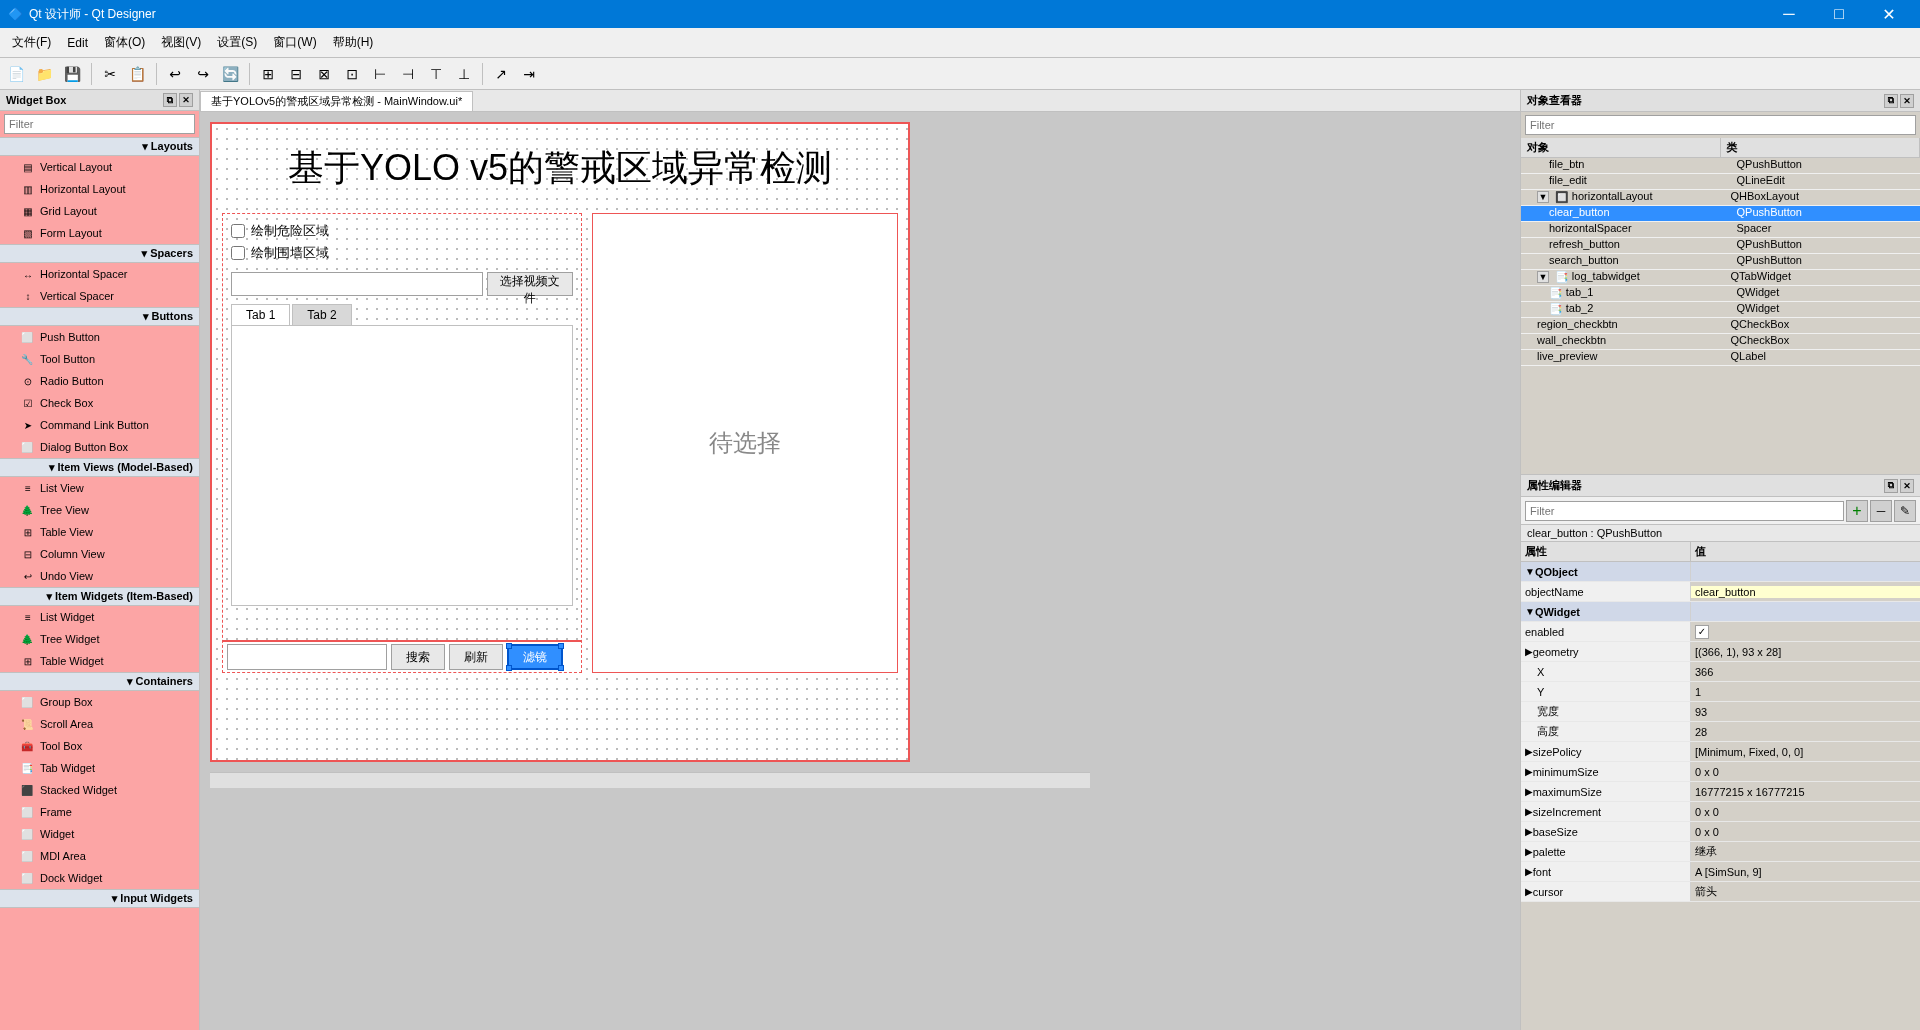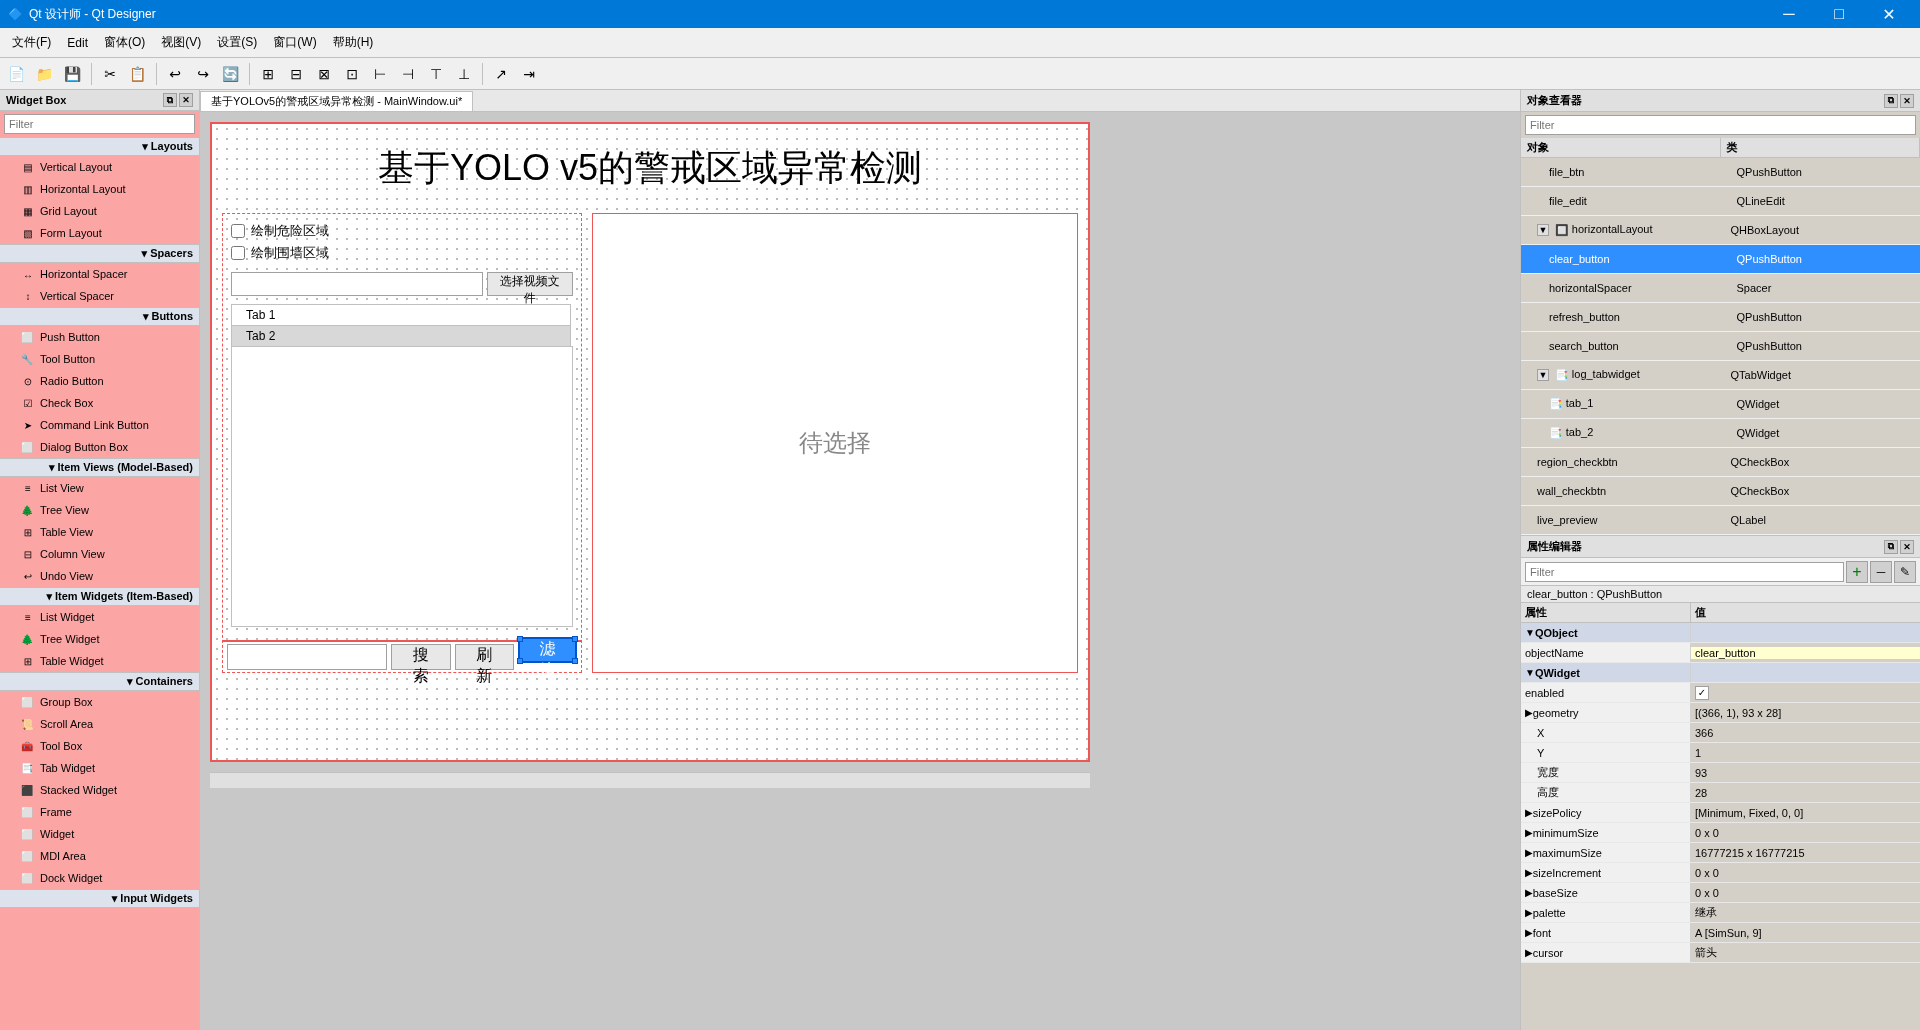--- a/index.html
+++ b/index.html
@@ -151,21 +151,21 @@
       flex: 1;
       background: #c8c8c8;
       overflow: auto;
       position: relative;
     }
     .form-canvas {
       background: white;
       margin: 10px;
       position: relative;
       min-height: 640px;
-      width: 880px;
+      width: 700px;
       border: 2px solid #e55;
       background-image: radial-gradient(circle, #bbb 1px, transparent 1px);
       background-size: 10px 10px;
     }
     .form-title {
       font-size: 36px;
       font-weight: normal;
       text-align: center;
       padding: 20px 0 10px 0;
       font-family: 'SimHei', '黑体', sans-serif;
@@ -177,38 +177,38 @@
     }
     .checkbox-group { display: flex; flex-direction: column; gap: 4px; margin-bottom: 10px; }
     .cb-row { display: flex; align-items: center; gap: 6px; font-size: 13px; }
     .cb-row input[type=checkbox] { width: 14px; height: 14px; }
 
     .input-row { display: flex; align-items: center; gap: 4px; margin-bottom: 6px; }
     .form-input { width: 280px; height: 24px; border: 1px solid #a0a0a0; padding: 0 4px; font-size: 12px; }
     .form-btn { height: 24px; padding: 0 10px; border: 1px solid #a0a0a0; background: #e8e8e8; cursor: pointer; font-size: 12px; }
 
     .tab-widget { margin-top: 8px; }
-    .tab-bar { display: flex; border-bottom: 1px solid #c0c0c0; flex-direction: column; }
+    .tab-bar { display: flex; border-bottom: 1px solid #c0c0c0; }
     .tab-item { padding: 3px 14px; border: 1px solid #c0c0c0; border-bottom: none; background: #d8d8d8; cursor: pointer; font-size: 12px; margin-right: 2px; }
     .tab-item.active { background: white; }
     .tab-content { min-height: 280px; border: 1px solid #c0c0c0; border-top: none; background: white; position: relative; }
 
     .bottom-bar {
       position: absolute;
       bottom: 0; left: 0; right: 0;
       height: 32px;
       border-top: 2px solid #e55;
       display: flex;
       align-items: center;
       padding: 2px 4px;
       gap: 4px;
       background: white;
     }
     .bottom-input { height: 26px; width: 160px; border: 1px solid #a0a0a0; }
-    .bottom-btn { height: 26px; padding: 0 14px; border: 1px solid #a0a0a0; background: #e8e8e8; cursor: pointer; font-size: 16px; }
+    .bottom-btn { height: 26px; padding: 0 14px; border: 1px solid #a0a0a0; background: #e8e8e8; cursor: pointer; font-size: 12px; }
     .bottom-btn.selected { background: #308fff; color: white; border: 2px solid #0055cc; position: relative; }
 
     
     .h-scrollbar {
       height: 16px;
       background: #e0e0e0;
       border-top: 1px solid #c0c0c0;
       display: flex;
       align-items: center;
     }
@@ -234,22 +234,21 @@
       border-bottom: 1px solid #c0c0c0;
     }
     .inspector-col { flex: 1; padding: 2px 6px; font-size: 11px; font-weight: bold; border-right: 1px solid #c0c0c0; }
     .inspector-tree {
       overflow-y: auto;
       flex: 1;
     }
     .tree-row {
       display: flex;
       font-size: 11px;
-      height: 29px;
-      align-items: center;
+      height: 16px;
       border-bottom: 1px solid #f0f0f0;
     }
     .tree-row.selected { background: #308fff; color: white; }
     .tree-cell { flex: 1; padding: 0 4px; overflow: hidden; white-space: nowrap; }
     .tree-cell.indent1 { padding-left: 16px; }
     .tree-cell.indent2 { padding-left: 28px; }
     .expand-btn { width: 12px; height: 12px; border: 1px solid #a0a0a0; background: #e0e0e0; display: inline-flex; align-items: center; justify-content: center; font-size: 9px; cursor: pointer; margin-right: 3px; }
 
     
     .property-editor {

